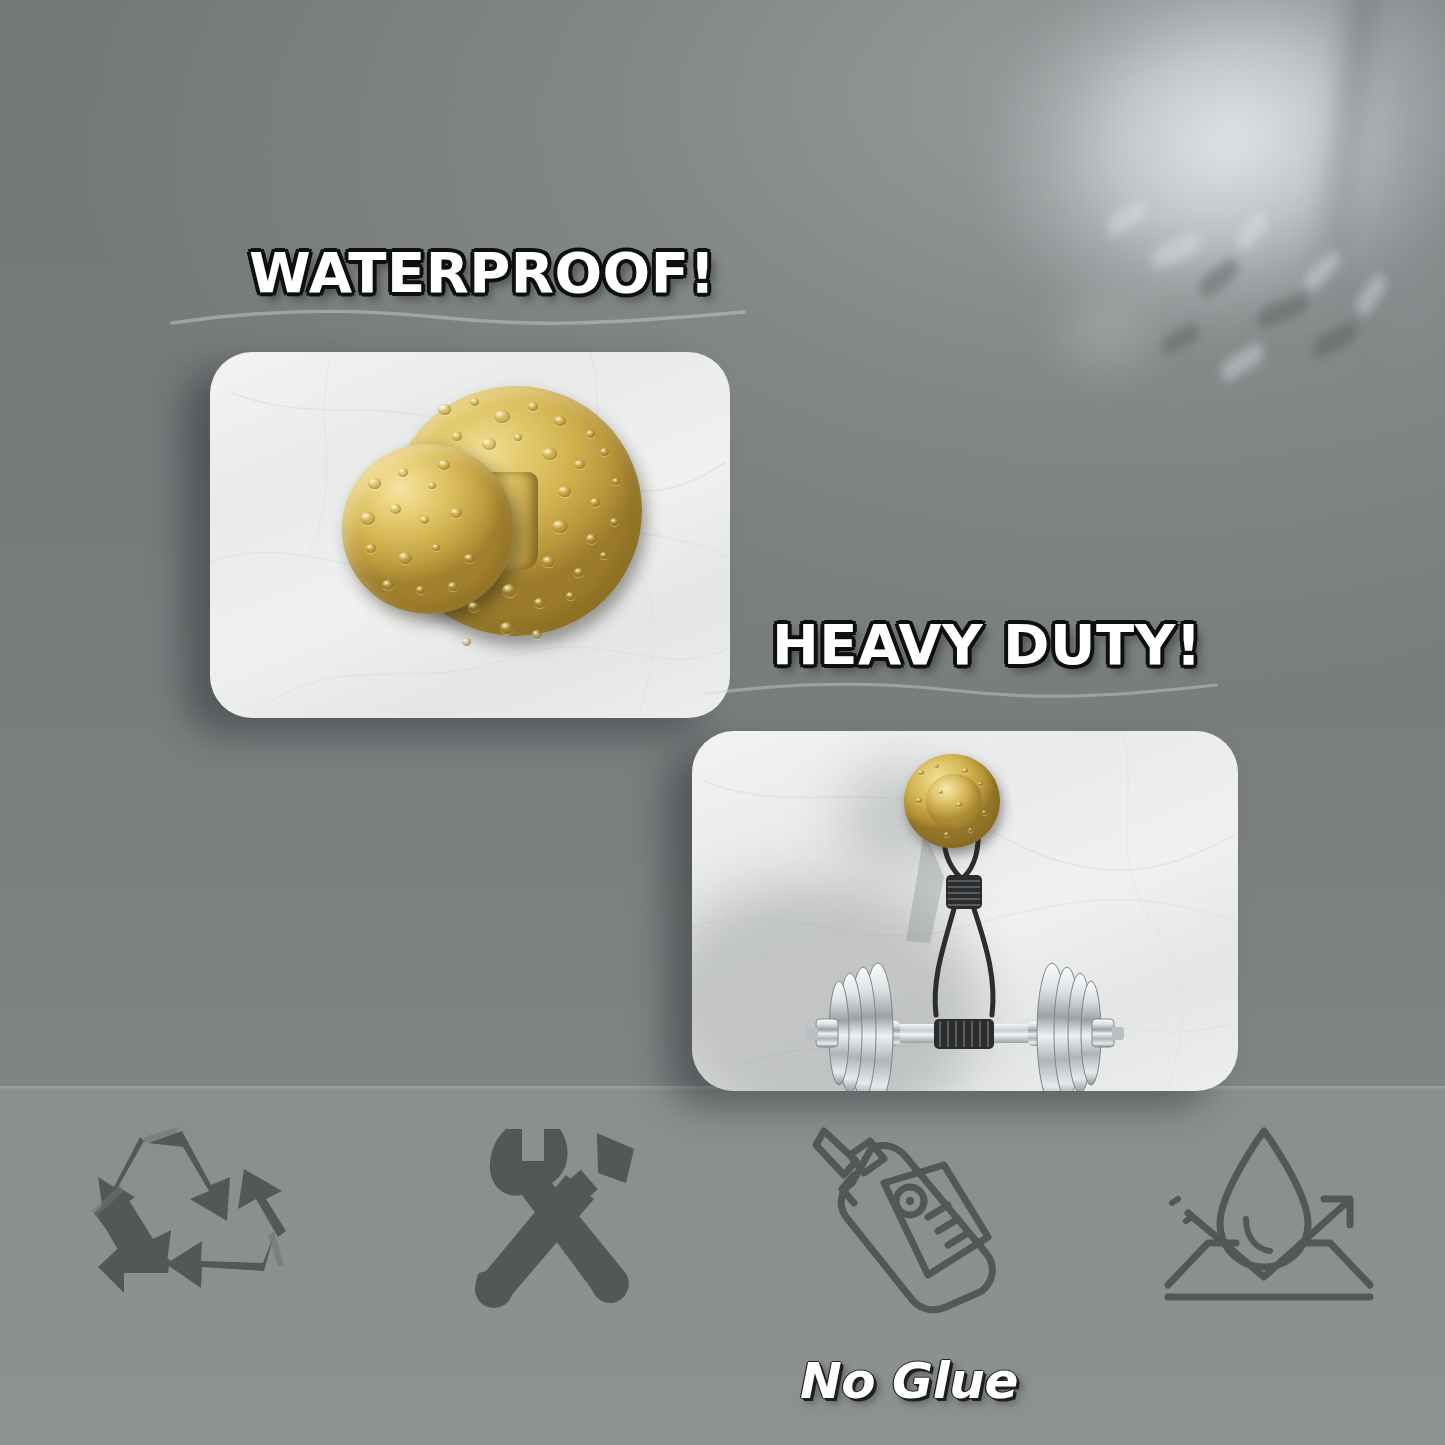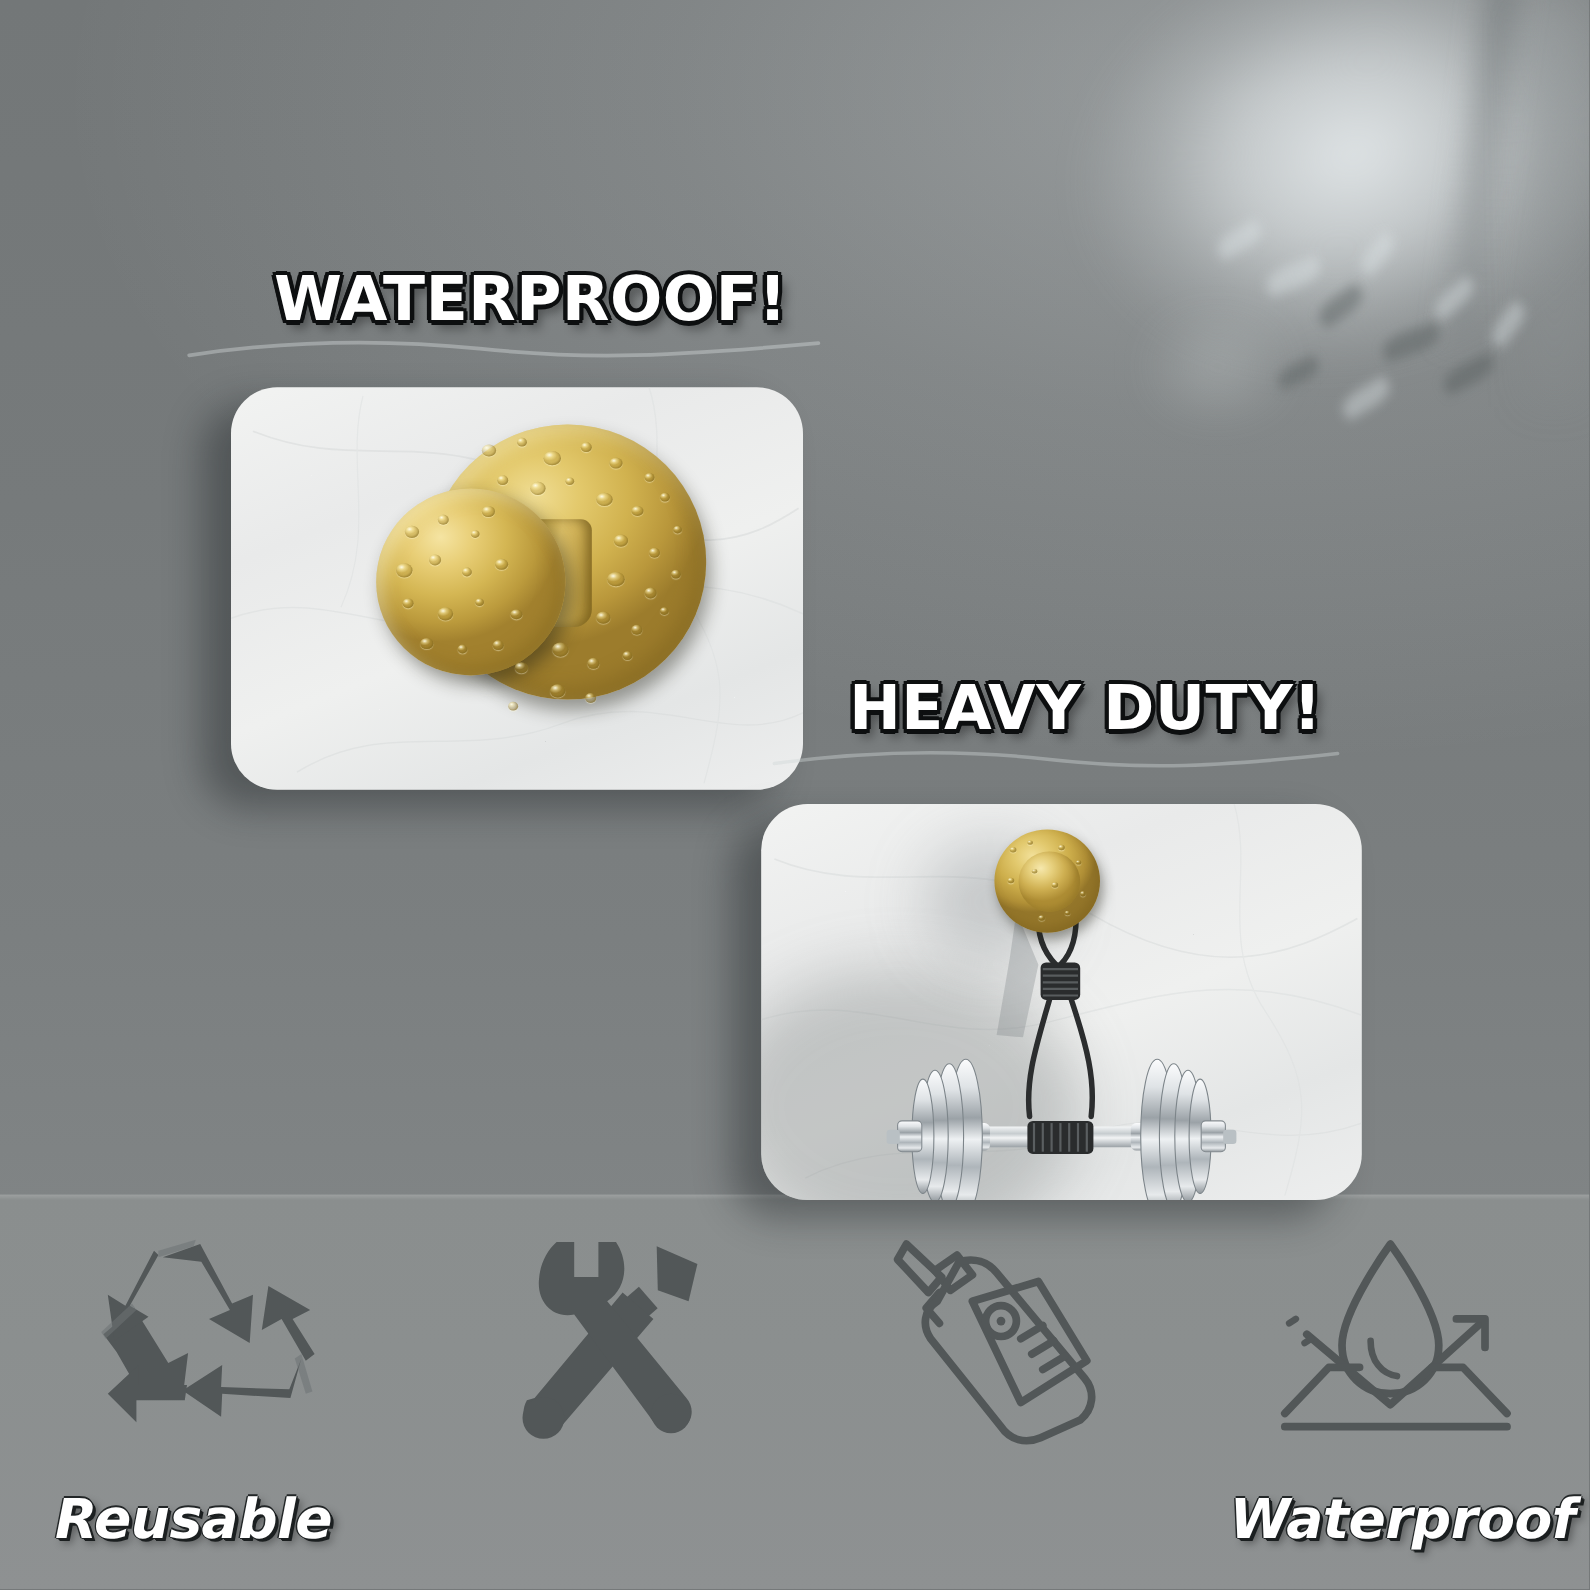--- a/index.html
+++ b/index.html
@@ -395,21 +395,20 @@
           <path d="M90 148 L46 148 L46 168 L20 142 L48 116 L48 134 L92 134 Z"></path>
         </g>
         <g fill="#6e7374" opacity=".55">
           <path d="M66 12 L100 2 L98 8 L66 18 Z"></path>
           <path d="M14 86 L42 60 L46 66 L18 92 Z"></path>
           <path d="M196 106 L206 140 L200 142 L190 110 Z"></path>
         </g>
       </svg>
     </span>
   </div>
-  <div class="flabel" style="left:50px;top:1352px;">Reusable</div>
 
   <div class="feature" style="left:448px;top:1125px;width:215px;height:190px;">
     <span class="icon">
       <svg width="215" height="190" viewBox="0 0 215 190">
         <g fill="#525758">
 
           <path d="M149 8 L186 24 L178 58 L150 48 Z"></path>
           <rect x="108" y="54" width="38" height="26" transform="rotate(-41 127 67)"></rect>
           <path d="M31 148 C 22 164, 34 182, 52 178 L 62 172 L 146 74 L 118 50 L 38 146 Z"></path>
           <circle cx="46" cy="164" r="19"></circle>
@@ -440,20 +439,21 @@
         <g fill="none" stroke="#525758" stroke-width="7" stroke-linecap="round">
           <line x1="118" y1="92" x2="138" y2="80"></line>
           <line x1="128" y1="106" x2="148" y2="94"></line>
           <line x1="138" y1="120" x2="158" y2="108"></line>
         </g>
         <circle cx="100" cy="76" r="14" fill="none" stroke="#525758" stroke-width="7"></circle>
         <circle cx="100" cy="76" r="4" fill="#525758"></circle>
       </svg>
     </span>
   </div>
+  <div class="flabel" style="left:800px;top:1352px;">No Glue</div>
 
   <div class="feature" style="left:1160px;top:1125px;width:230px;height:190px;">
     <span class="icon">
       <svg width="230" height="190" viewBox="0 0 230 190">
         <g fill="none" stroke="#525758" stroke-width="7" stroke-linecap="round" stroke-linejoin="round">
 
           <path d="M104 6 C 104 6, 60 66, 60 98 C 60 124, 80 142, 104 142 C 128 142, 148 124, 148 98 C 148 66, 104 6, 104 6 Z"></path>
 
           <path d="M86 94 C 86 112, 96 124, 110 126" stroke-width="6"></path>
 
@@ -463,15 +463,14 @@
           <path d="M12 78 L 18 74" stroke-width="6"></path>
           <path d="M26 96 L 32 92" stroke-width="6"></path>
 
           <path d="M8 160 L 48 118 L 76 118"></path>
           <path d="M210 160 L 170 118 L 142 118"></path>
           <line x1="8" y1="172" x2="210" y2="172"></line>
         </g>
       </svg>
     </span>
   </div>
-  <div class="flabel" style="left:1118px;top:1352px;">Waterproof</div>
 
 </div>
 
 </body></html>

